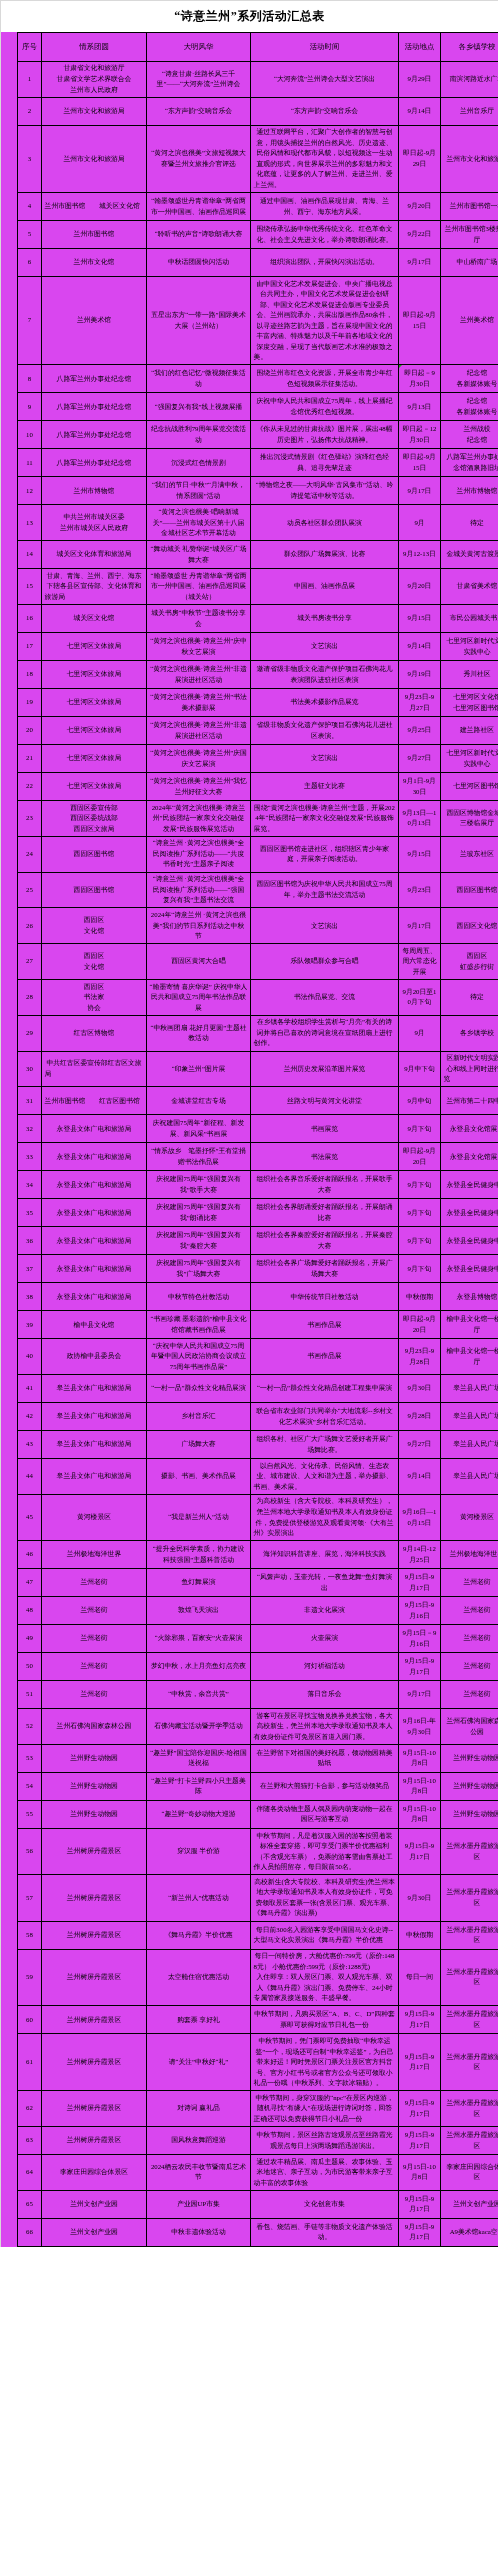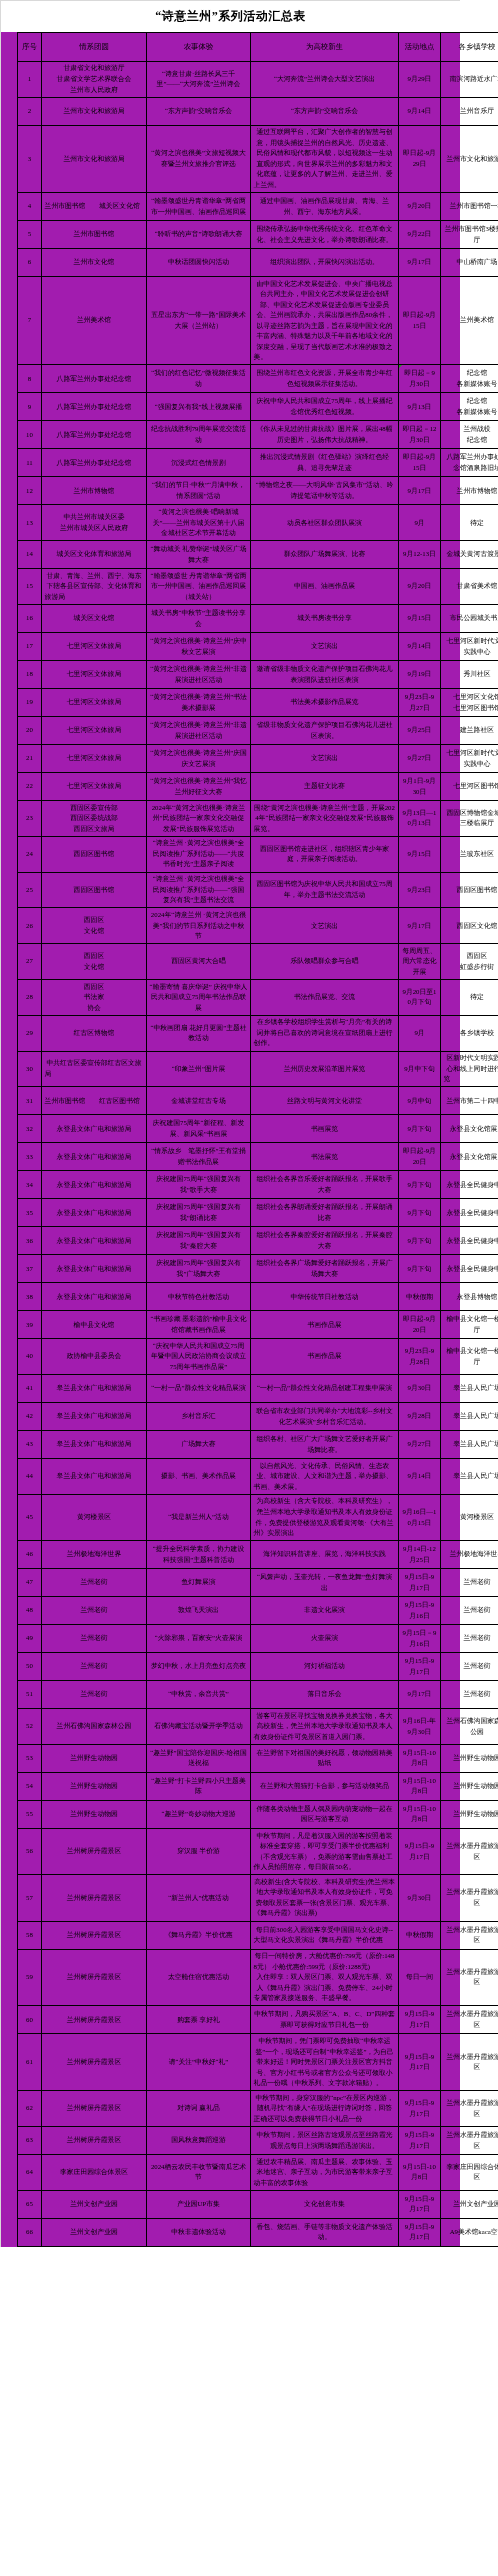--- a/index.html
+++ b/index.html
@@ -1,20 +1,20 @@
 <!DOCTYPE html>
 <html style="font-size:8.4px"><head>
 <meta charset="utf-8">
 <style>
   html, body { margin: 0; padding: 0; background: #ffffff; }
   body { font-family: "Liberation Serif", serif; color: #000; }
   .page {
-    width: 460px;
+    width: 498px;
     box-sizing: border-box;
-    background: #a21caf;
+    background: #d946ef;
     border-left: 1.1px solid #d9d9d9;
     border-top: 1.1px solid #d9d9d9;
   }
   .title-band {
     padding: 7.4px 0 6.3px 0;
     text-align: center;
     background: #fff;
   }
   .page-title {
     font-size: 12px;
@@ -67,22 +67,22 @@
         <col style="width: 105px;">
         <col style="width: 104px;">
         <col style="width: 148px;">
         <col style="width: 42px;">
         <col style="width: 73px;">
       </colgroup>
     <thead>
       <tr>
           <th>序号</th>
           <th>情系团圆</th>
-          <th>农事体验</th>
-          <th>为高校新生</th>
+          <th>大明风华</th>
+          <th>活动时间</th>
           <th>活动地点</th>
           <th>各乡镇学校</th>
         </tr>
     </thead>
     <tbody>
         <tr>
           <td>1</td>
           <td>甘肃省文化和旅游厅
 甘肃省文学艺术界联合会
 兰州市人民政府</td>

